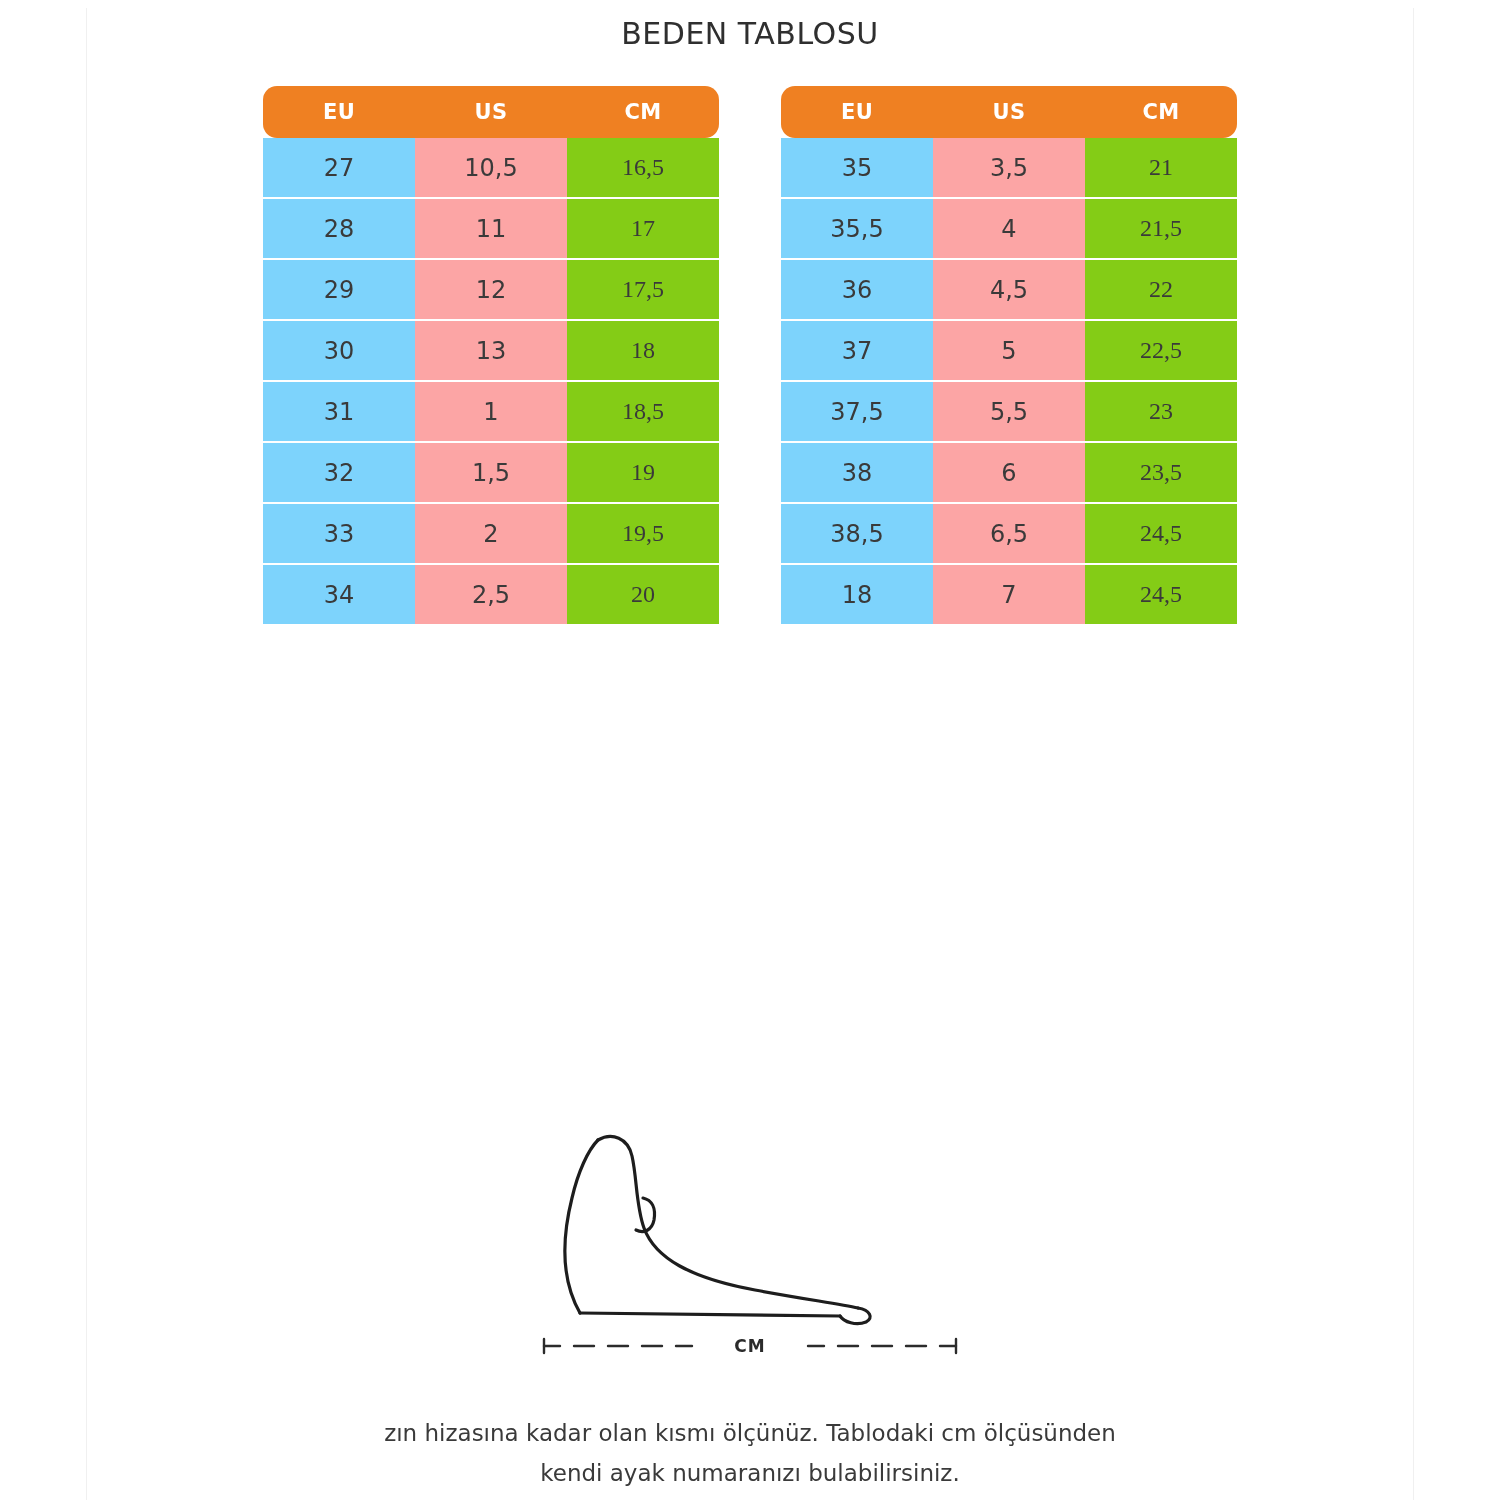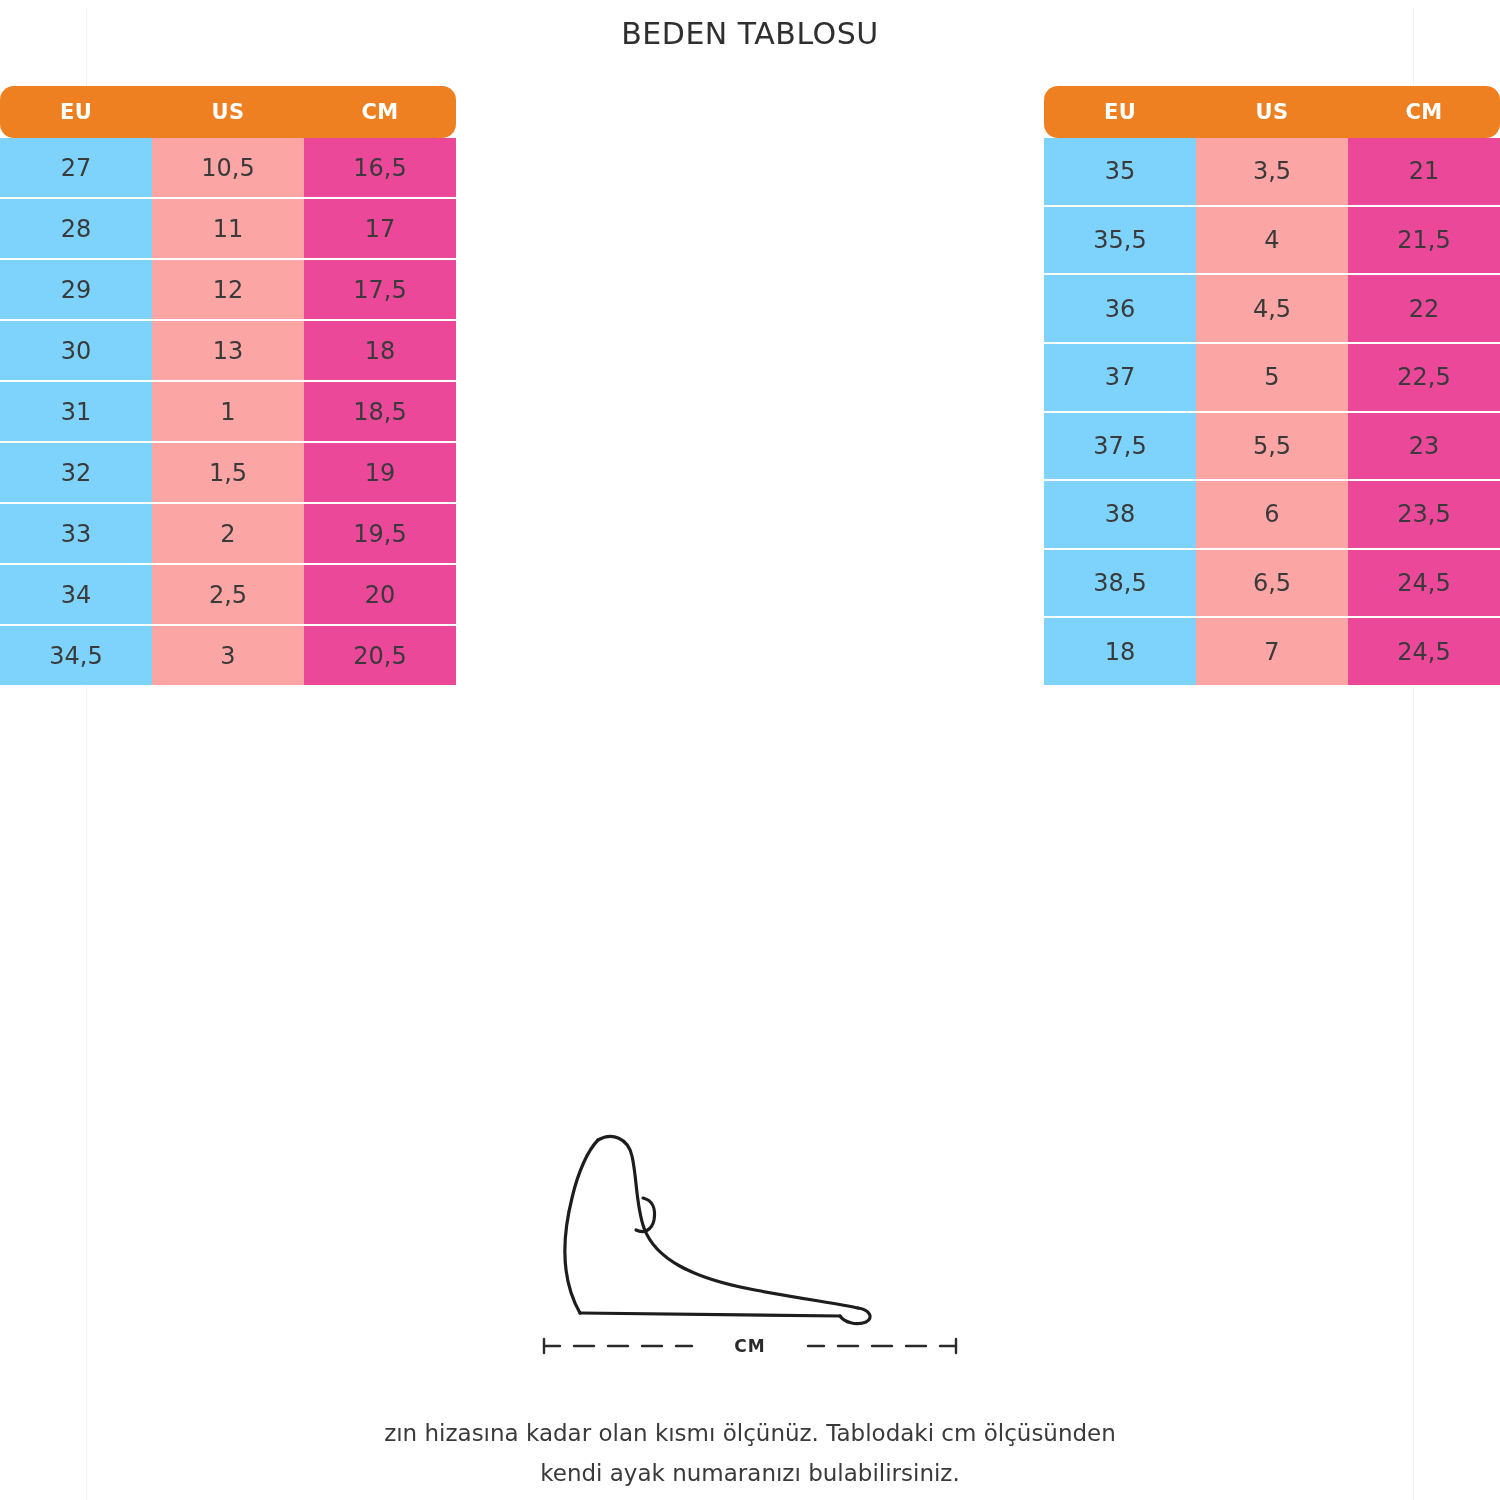--- a/index.html
+++ b/index.html
@@ -42,21 +42,21 @@
     letter-spacing: 0.5px;
     color: #2f2f2f;
     font-family: "DejaVu Sans", sans-serif;
   }
   .tables {
     position: absolute;
     top: 78px;
     left: 0;
     width: 1500px;
     display: flex;
-    justify-content: space-between;
+    justify-content: center;
     gap: 62px;
   }
   table.size-table {
     border-collapse: separate;
     border-spacing: 0;
     width: 456px;
     table-layout: fixed;
   }
   table.size-table th {
     background: #ef8022;
@@ -80,21 +80,21 @@
     height: 59px;
     text-align: center;
     font-size: 24px;
     color: #3a3a3a;
     padding: 0;
     background: #fbfbfc;
     border-bottom: 2px solid #ffffff;
   }
   table.size-table tr td:nth-child(1) { background: #7dd3fc; }
   table.size-table tr td:nth-child(2) { background: #fca5a5; }
-  table.size-table tr td:nth-child(3) { background: #ec4899; }
+  table.size-table tr td:nth-child(3) { background: #84cc16; font-family: Liberation Serif, serif; }
 
   .foot-figure {
     position: absolute;
     left: 0;
     top: 1120px;
     width: 1500px;
     display: flex;
     justify-content: center;
   }
   .ruler-label {
@@ -172,25 +172,20 @@
         </tr>
         <tr>
           <td>33</td>
           <td>2</td>
           <td>19,5</td>
         </tr>
         <tr>
           <td>34</td>
           <td>2,5</td>
           <td>20</td>
-        </tr>
-        <tr>
-          <td>34,5</td>
-          <td>3</td>
-          <td>20,5</td>
         </tr>
       </tbody>
     </table>
 
     <table class="size-table">
       <thead>
         <tr>
           <th>EU</th>
           <th>US</th>
           <th>CM</th>

